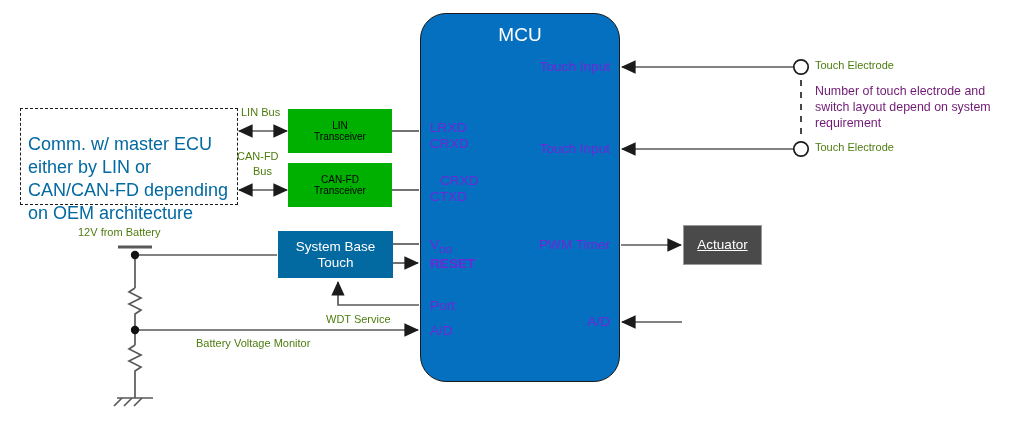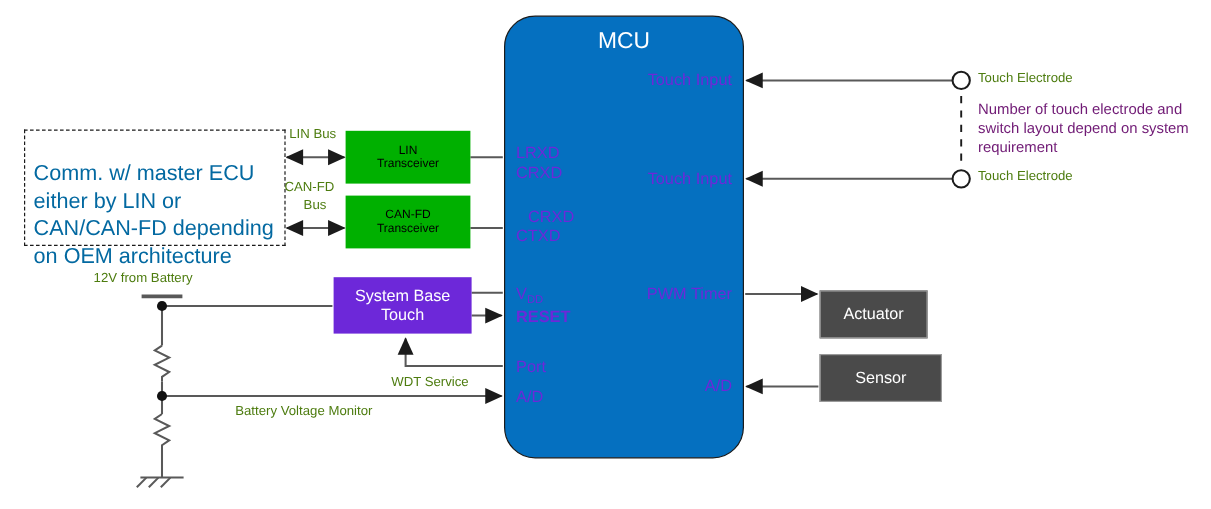--- a/index.html
+++ b/index.html
@@ -5,23 +5,23 @@
   html,body{margin:0;padding:0;background:#ffffff;}
   body{width:1009px;height:424px;font-family:"Liberation Sans",sans-serif;}
   #stage{position:relative;width:1009px;height:424px;overflow:hidden;background:#fff;}
   svg#wires{position:absolute;left:0;top:0;width:1009px;height:424px;}
   .blk{position:absolute;box-sizing:border-box;display:flex;align-items:center;justify-content:center;text-align:center;line-height:1.12;}
   .mcu{left:420px;top:13px;width:200px;height:369px;background:#0570C0;border:1px solid #1b1b1b;border-radius:26px;}
   .mcu-title{position:absolute;left:420px;top:24px;width:200px;text-align:center;color:#fff;font-size:19px;}
   .green{background:#00B000;color:#000000;font-size:10px;}
   .lin{left:288px;top:109px;width:104px;height:44px;}
   .canfd{left:288px;top:163px;width:104px;height:44px;}
-  .sbc{left:278px;top:231px;width:115px;height:47px;background:#6d28d9;color:#fff;font-size:13.5px;}
+  .sbc{left:278px;top:231px;width:115px;height:47px;background:#0369a1;color:#fff;font-size:13.5px;}
   .gray{background:#4A4A4A;color:#ffffff;font-size:13.5px;border:1px solid #9a9a9a;}
-  .actuator{left:683px;top:242px;width:90px;height:40px;}
+  .actuator{left:683px;top:225px;width:79px;height:40px;text-decoration:underline;}
   .sensor{left:683px;top:295px;width:102px;height:40px;}
   .dashbox{position:absolute;left:20px;top:108px;width:218px;height:97px;border:1.6px dashed #1b1b1b;box-sizing:border-box;}
   .dashtext{position:absolute;left:28px;top:133px;width:205px;font-size:18px;color:#0369a1;line-height:1.28;}
   .lbl{position:absolute;font-size:11px;color:#4d7c0f;white-space:nowrap;}
   .pin{position:absolute;color:#6d28d9;font-size:13.6px;white-space:nowrap;}
   .pin-r{text-align:right;}
   .sub{font-size:9.4px;vertical-align:sub;}
   .note{position:absolute;left:815px;top:83px;width:190px;font-size:12.4px;color:#701a75;line-height:1.3;}
 </style>
 </head>
@@ -115,23 +115,20 @@
     <div><span>CAN-FD</span><br><span>Transceiver</span></div>
   </div>
 
   <div class="blk sbc">
     <div><span>System Base</span><br><span>Touch</span></div>
   </div>
 
   <div class="blk gray actuator">
       <span>Actuator</span>
     </div>
-  <div class="blk gray sensor">
-      <span>Sensor</span>
-    </div>
 
   <div class="dashbox"></div>
   <div class="dashtext">Comm. w/ master ECU either by LIN or CAN/CAN-FD depending on OEM architecture</div>
 
   <div class="lbl" style="left:241px;top:106px;">LIN Bus</div>
   <div class="lbl" style="left:237px;top:150px;">CAN-FD</div>
   <div class="lbl" style="left:253px;top:165px;">Bus</div>
 
   <div class="lbl" style="left:78px;top:226px;">12V from Battery</div>
   <div class="lbl" style="left:196px;top:337px;">Battery Voltage Monitor</div>

